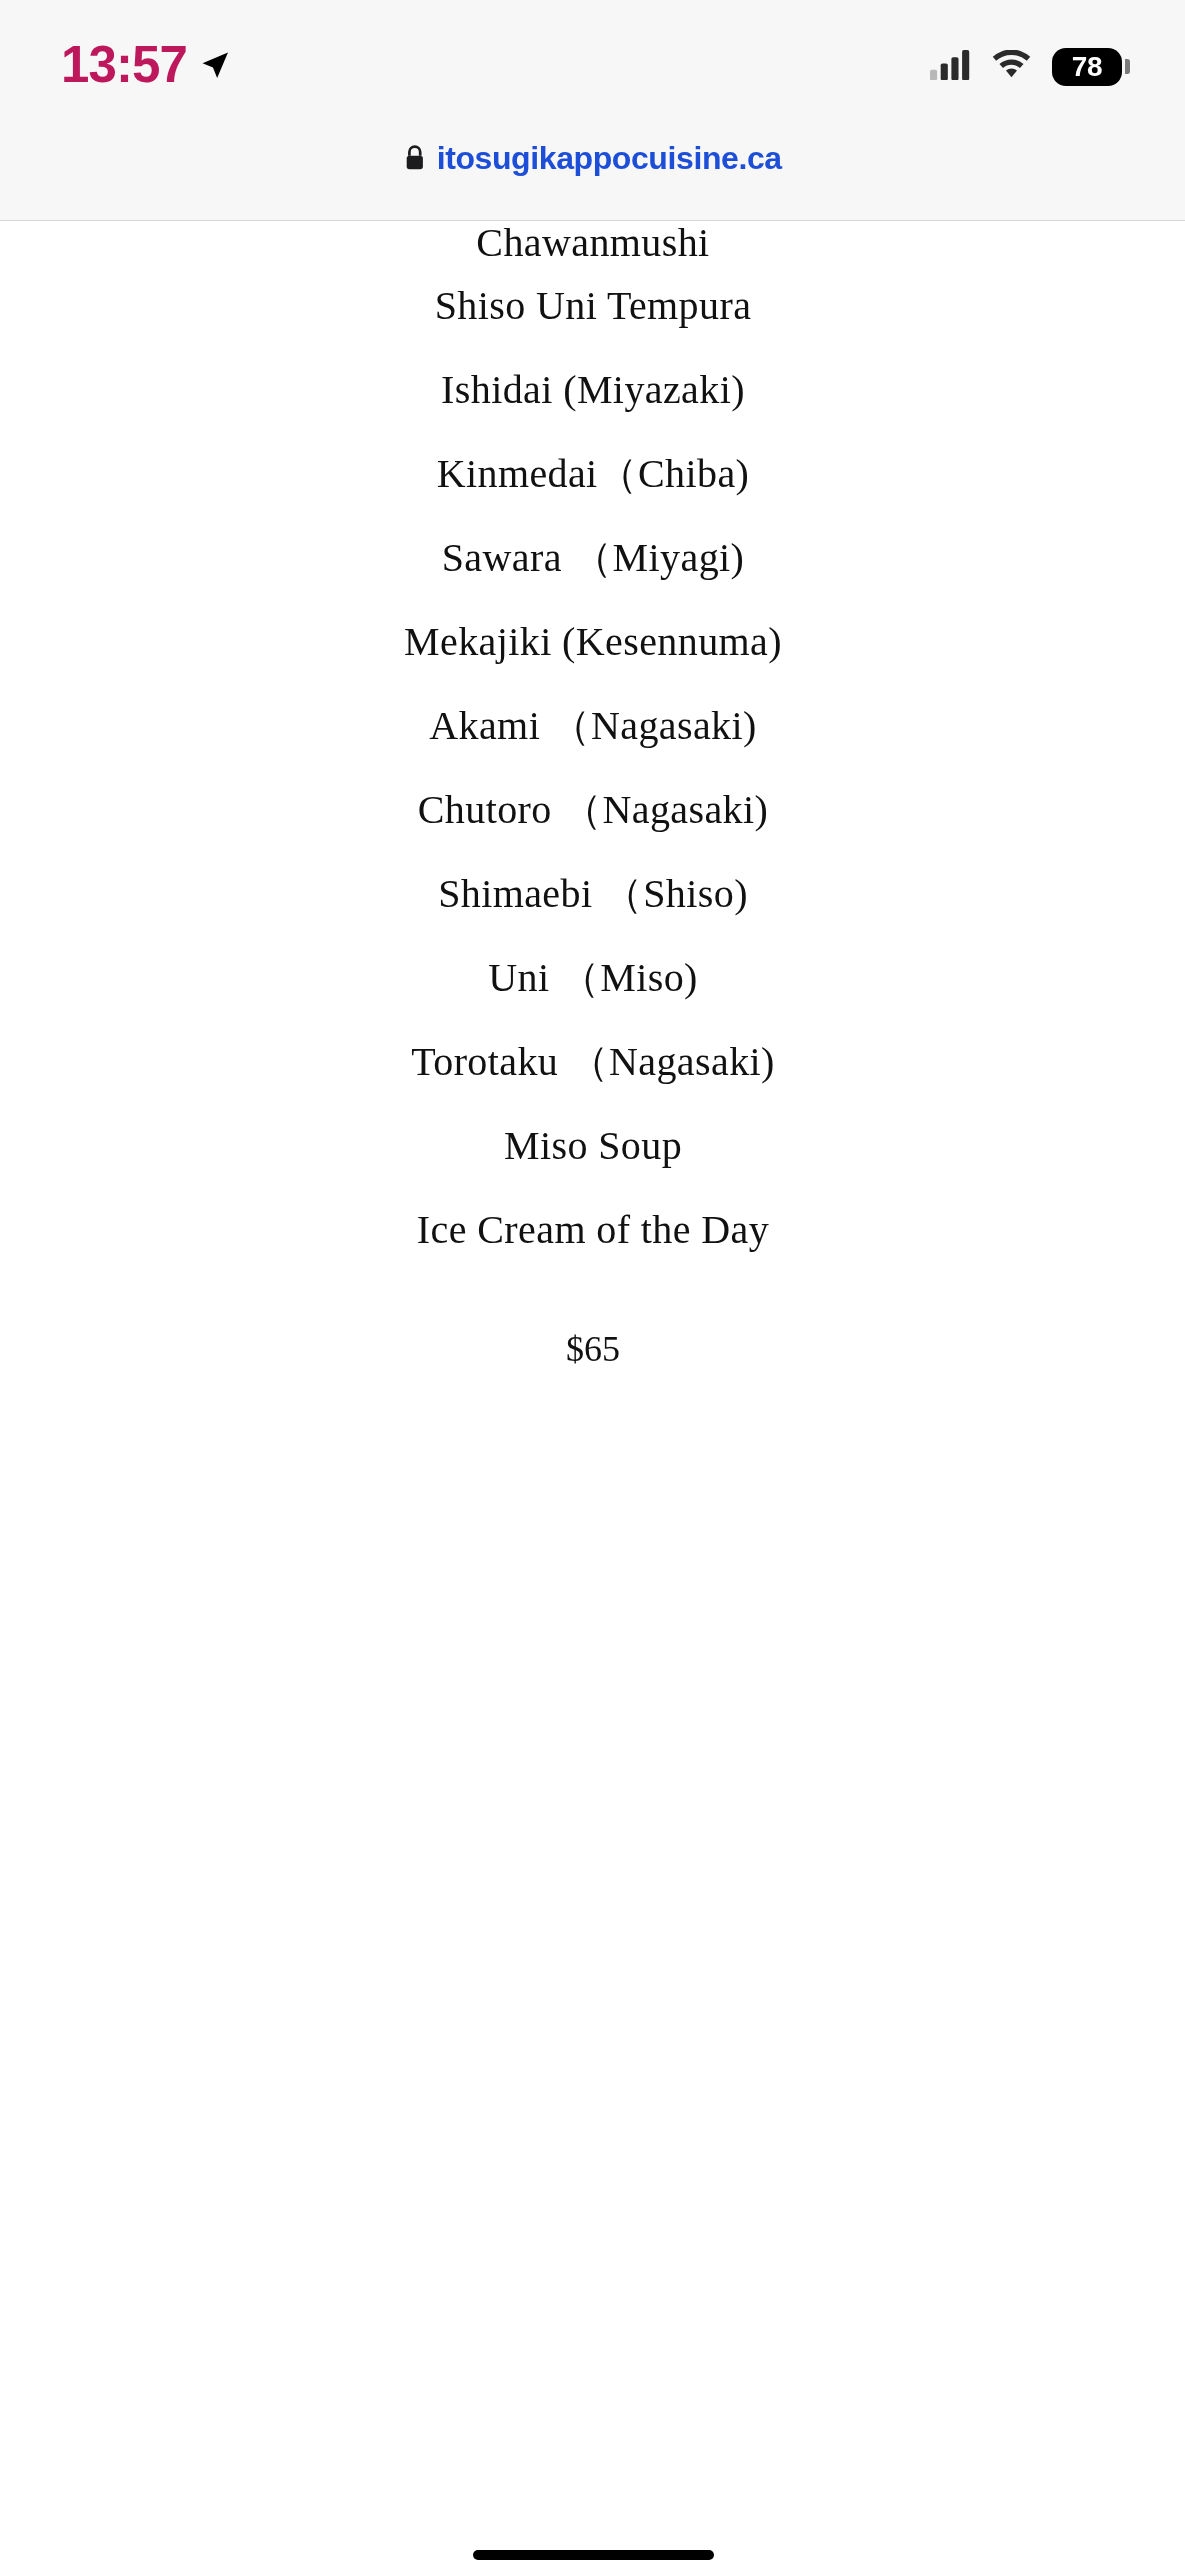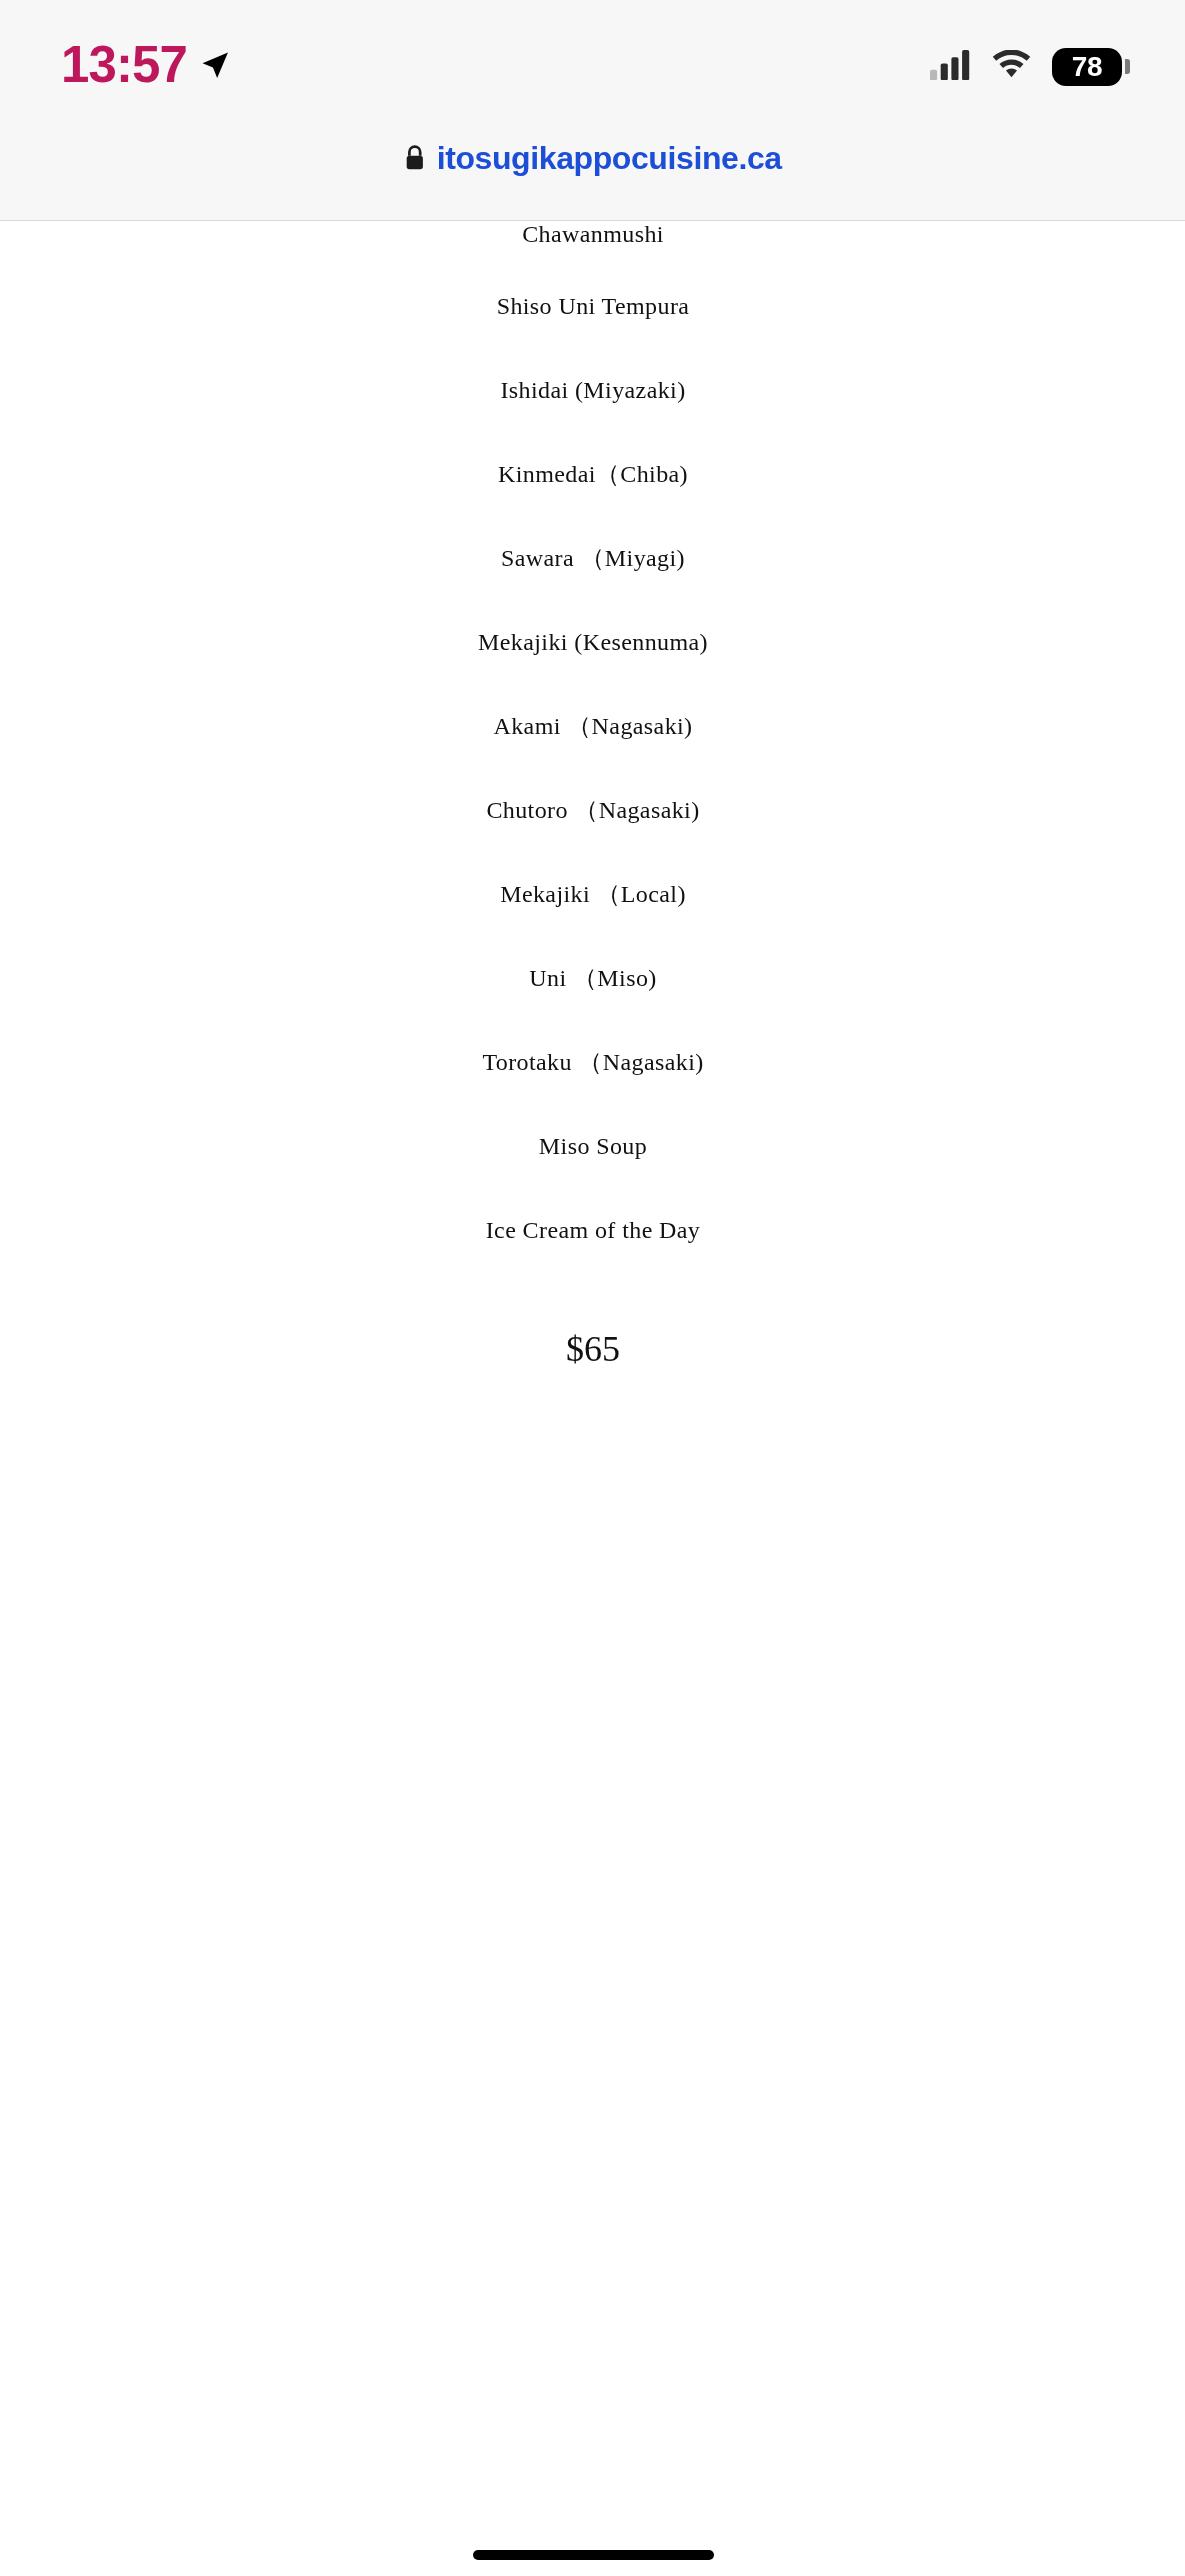--- a/index.html
+++ b/index.html
@@ -111,21 +111,21 @@
   .menu-list {
     display: flex;
     flex-direction: column;
     align-items: center;
     padding-top: 0;
   }
   .menu-item {
     width: 100%;
     text-align: center;
     font-family: "Liberation Serif", serif;
-    font-size: 24px;
+    font-size: 40px;
     color: #111;
     letter-spacing: 0.4px;
     line-height: 1.1;
     height: 84px;
     display: flex;
     align-items: center;
     justify-content: center;
   }
   .menu-item.first { height: 43px; align-items: flex-start; }
   .price {
@@ -209,21 +209,21 @@
   <div class="page">
     <div class="menu-list">
       <div class="menu-item first">Chawanmushi</div>
       <div class="menu-item">Shiso Uni Tempura</div>
       <div class="menu-item">Ishidai (Miyazaki)</div>
       <div class="menu-item">Kinmedai（Chiba)</div>
       <div class="menu-item">Sawara （Miyagi)</div>
       <div class="menu-item">Mekajiki (Kesennuma)</div>
       <div class="menu-item">Akami （Nagasaki)</div>
       <div class="menu-item">Chutoro （Nagasaki)</div>
-      <div class="menu-item">Mekajiki （Local)</div>
+      <div class="menu-item">Shimaebi （Shiso)</div>
       <div class="menu-item">Uni （Miso)</div>
       <div class="menu-item">Torotaku （Nagasaki)</div>
       <div class="menu-item">Miso Soup</div>
       <div class="menu-item">Ice Cream of the Day</div>
       <div class="price">$65</div>
     </div>
 
     <div class="home-indicator-wrap">
       <div class="home-indicator"></div>
     </div>

